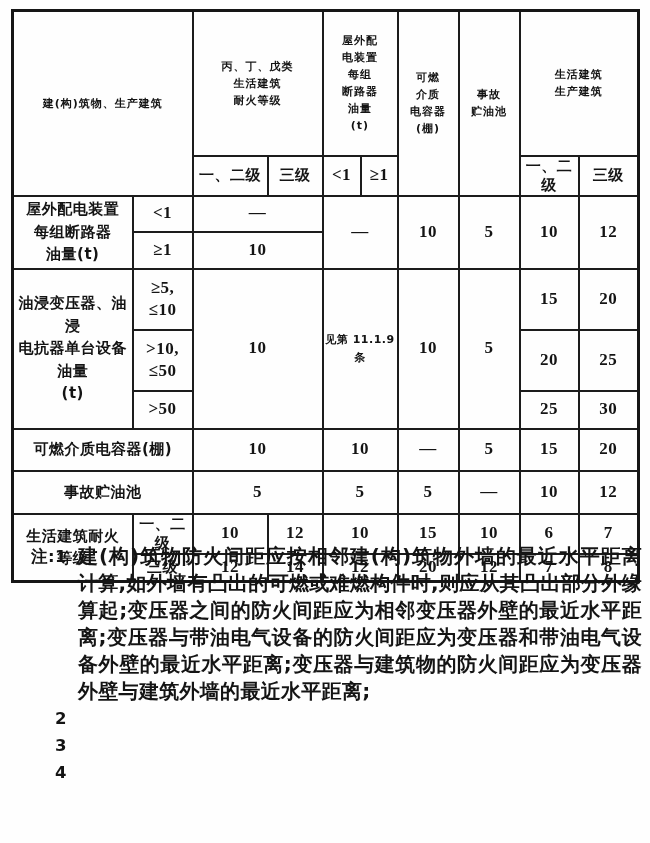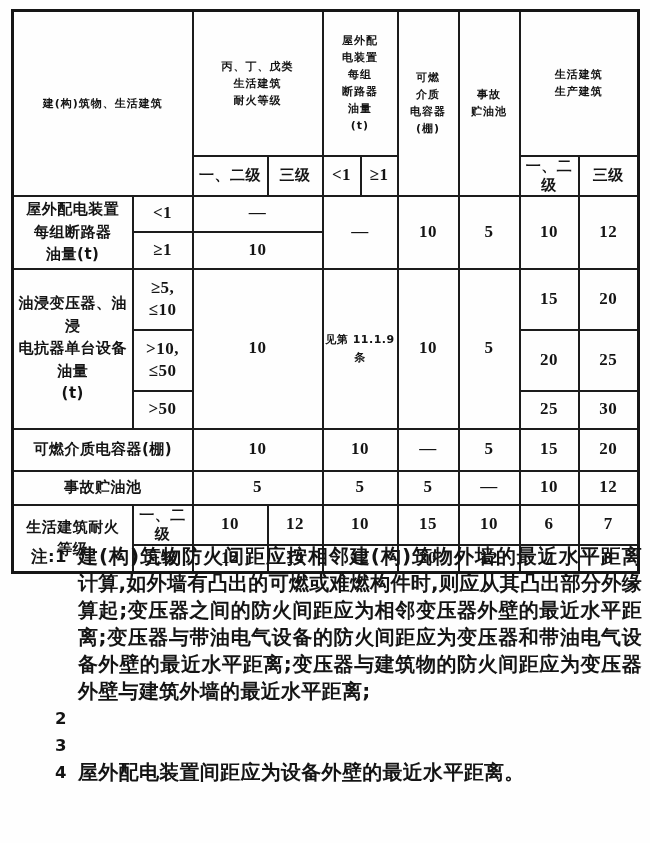--- a/index.html
+++ b/index.html
@@ -109,21 +109,21 @@
       <col style="width:55px">
       <col style="width:38px">
       <col style="width:37px">
       <col style="width:61px">
       <col style="width:61px">
       <col style="width:59px">
       <col style="width:60px">
     </colgroup>
     <tbody>
       <tr style="height:145px">
-        <td class="hdr" colspan="2" rowspan="2">建(构)筑物、生活建筑</td>
+        <td class="hdr" colspan="2" rowspan="2">建(构)筑物、生产建筑</td>
         <td class="hdr" colspan="2">丙、丁、戊类
 生活建筑
 耐火等级</td>
         <td class="hdr" colspan="2">屋外配
 电装置
 每组
 断路器
 油量
 (t)</td>
         <td class="hdr" rowspan="2">可燃
@@ -191,21 +191,21 @@
       <tr style="height:42px">
         <td class="name" colspan="2">可燃介质电容器(棚)</td>
         <td class="val" colspan="2">10</td>
         <td class="val" colspan="2">10</td>
         <td class="val">—</td>
         <td class="val">5</td>
         <td class="val">15</td>
         <td class="val">20</td>
       </tr>
 
-      <tr style="height:34px">
+      <tr style="height:43px">
         <td class="name" colspan="2">事故贮油池</td>
         <td class="val" colspan="2">5</td>
         <td class="val" colspan="2">5</td>
         <td class="val">5</td>
         <td class="val">—</td>
         <td class="val">10</td>
         <td class="val">12</td>
       </tr>
 
       <tr style="height:30px">
@@ -239,17 +239,16 @@
       <div class="note-text">建(构)筑物防火间距应按相邻建(构)筑物外墙的最近水平距离计算,如外墙有凸出的可燃或难燃构件时,则应从其凸出部分外缘算起;变压器之间的防火间距应为相邻变压器外壁的最近水平距离;变压器与带油电气设备的防火间距应为变压器和带油电气设备外壁的最近水平距离;变压器与建筑物的防火间距应为变压器外壁与建筑外墙的最近水平距离;</div>
     </div>
     <div class="note">
       <div class="note-num">2</div>
     </div>
     <div class="note">
       <div class="note-num">3</div>
     </div>
     <div class="note">
       <div class="note-num">4</div>
-      <div class="note-text">屋外配电装置间距应为设备外壁的最近水平距离。</div>
     </div>
   </div>
 
 </div>
 
 </body></html>

